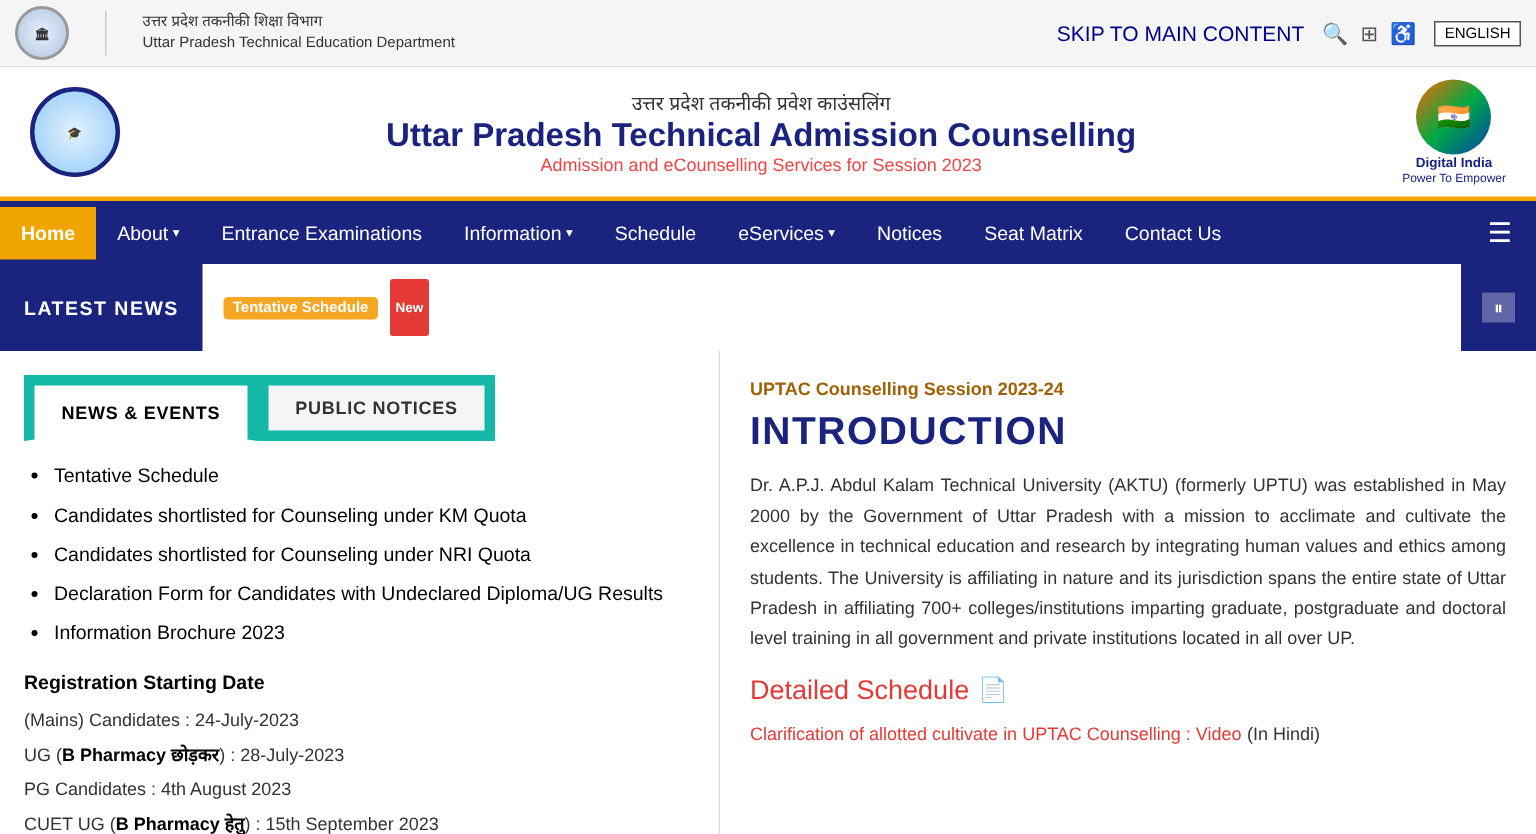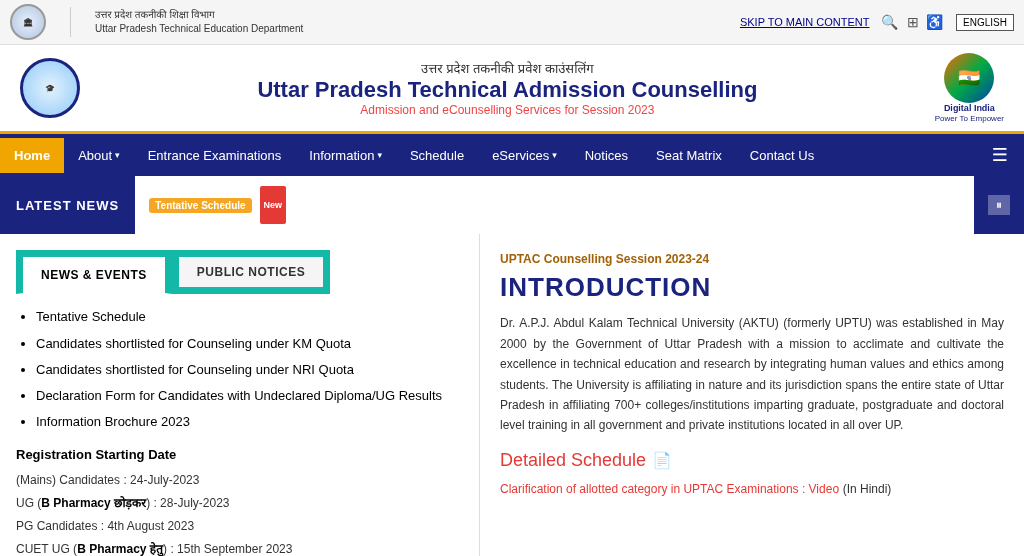--- a/index.html
+++ b/index.html
@@ -20,21 +20,21 @@
     .gov-logo-circle {
       width: 36px; height: 36px; border-radius: 50%;
       background: radial-gradient(circle, #e8f0fe, #b0c4de);
       border: 2px solid #999;
       display: flex; align-items: center; justify-content: center;
       font-size: 8px; color: #333; font-weight: bold;
     }
     .gov-text { font-size: 10px; color: #333; }
     .gov-text div { line-height: 1.4; }
     .gov-bar-right { display: flex; align-items: center; gap: 12px; font-size: 11px; color: #333; }
-    .skip-link { color: #00008b; font-size: 11px; text-decoration: underline; cursor: pointer; }
+    .skip-link { color: #00008b; font-size: 14px; cursor: pointer; }
     .top-icons { display: flex; gap: 8px; align-items: center; }
     .top-icon { font-size: 14px; cursor: pointer; color: #555; }
     .lang-btn { border: 1px solid #555; padding: 2px 6px; font-size: 10px; cursor: pointer; background: #fff; }
 
     
     .header {
       background: #fff;
       display: flex;
       align-items: center;
       justify-content: space-between;
@@ -295,17 +295,17 @@
 
   <div class="right-panel">
     <div class="uptac-label">UPTAC Counselling Session 2023-24</div>
     <div class="intro-title">INTRODUCTION</div>
     <div class="intro-text">Dr. A.P.J. Abdul Kalam Technical University (AKTU) (formerly UPTU) was established in May 2000 by the Government of Uttar Pradesh with a mission to acclimate and cultivate the excellence in technical education and research by integrating human values and ethics among students. The University is affiliating in nature and its jurisdiction spans the entire state of Uttar Pradesh in affiliating 700+ colleges/institutions imparting graduate, postgraduate and doctoral level training in all government and private institutions located in all over UP.</div>
     <div class="detail-schedule">
       <span class="detail-schedule-text">Detailed Schedule</span>
       <span class="detail-schedule-icon">📄</span>
     </div>
     <div>
-      <span class="clarification-link">Clarification of allotted category in UPTAC Examinations : Video</span>
+      <span class="clarification-link">Clarification of allotted cultivate in UPTAC Counselling : Video</span>
       <span class="clarification-text">(In Hindi)</span>
     </div>
   </div>
 </div>
 
 </body></html>

